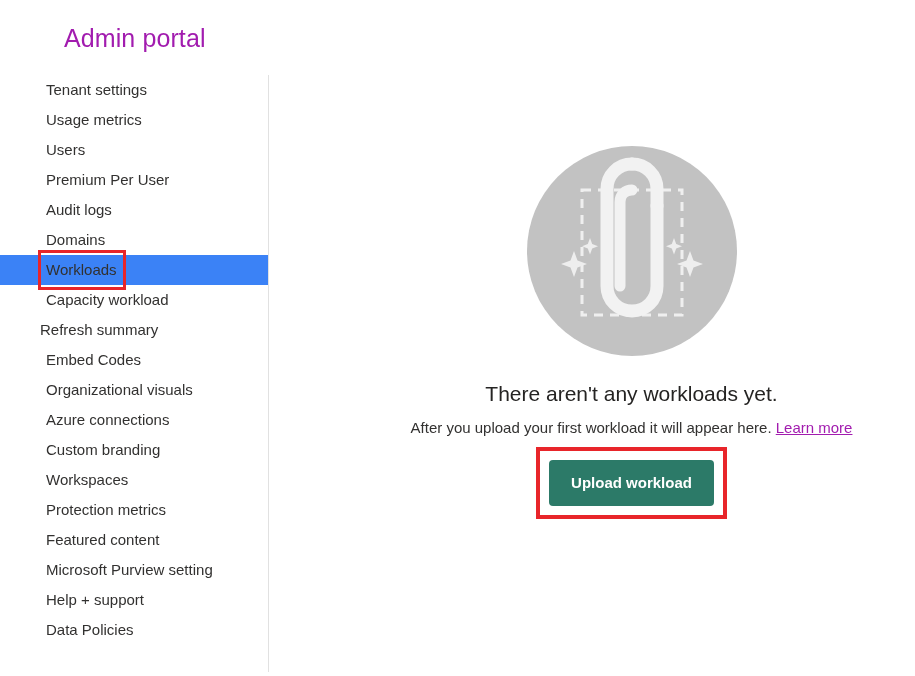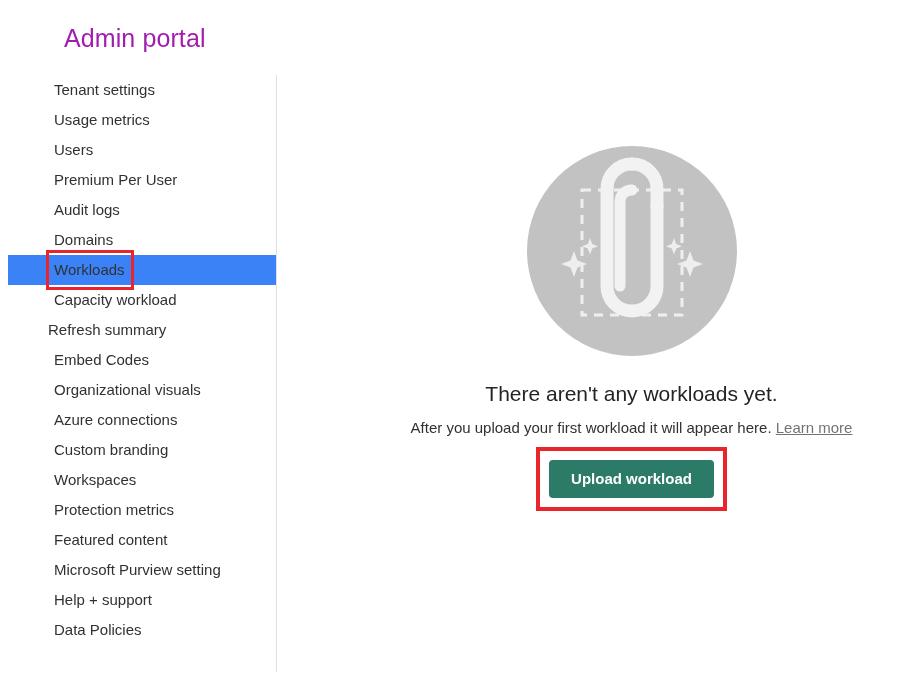--- a/index.html
+++ b/index.html
@@ -35,21 +35,21 @@
     position: absolute;
     left: 0;
     top: 75px;
     width: 915px;
     height: 601px;
   }
 
   
   #sidebar {
     position: absolute;
-    left: 8px;
+    left: 0;
     top: 0;
     width: 269px;
     height: 597px;
     border-right: 1px solid #e1e1e1;
     box-sizing: border-box;
   }
   .nav-item {
     position: relative;
     height: 30px;
     line-height: 30px;
@@ -142,21 +142,21 @@
   #upload-button {
     display: inline-block;
     background: #2c7a68;
     color: #ffffff;
     font-size: 15px;
     font-weight: bold;
     font-family: "Liberation Sans", sans-serif;
     border: none;
     border-radius: 4px;
     padding: 0 22px;
-    height: 38px;
+    height: 46px;
     line-height: 38px;
     cursor: pointer;
     white-space: nowrap;
   }
   #upload-annotation {
     position: absolute;
     left: -13px;
     top: -13px;
     right: -13px;
     bottom: -13px;
@@ -226,21 +226,21 @@
 
           <path d="M163 105 L166.5 114.5 L176 118 L166.5 121.5 L163 131 L159.5 121.5 L150 118 L159.5 114.5 Z" fill="#eeeeee"></path>
           <path d="M147 92 L149.2 98 L155 100.2 L149.2 102.4 L147 108.4 L144.8 102.4 L139 100.2 L144.8 98 Z" fill="#eeeeee"></path>
         </svg>
       </div>
 
       <div id="empty-title">There aren't any workloads yet.</div>
 
       <div id="empty-subtitle">
         <span>After you upload your first workload it will appear here.</span>
-        <a id="learn-more" href="#" style="color: #737373;">Learn more</a>
+        <a id="learn-more" href="#" style="color: #a21caf;">Learn more</a>
       </div>
 
       <div id="upload-wrap">
         <button id="upload-button" style="background: rgb(44, 122, 104);">Upload workload</button>
         <span id="upload-annotation"></span>
       </div>
 
     </div>
   </section>
 

